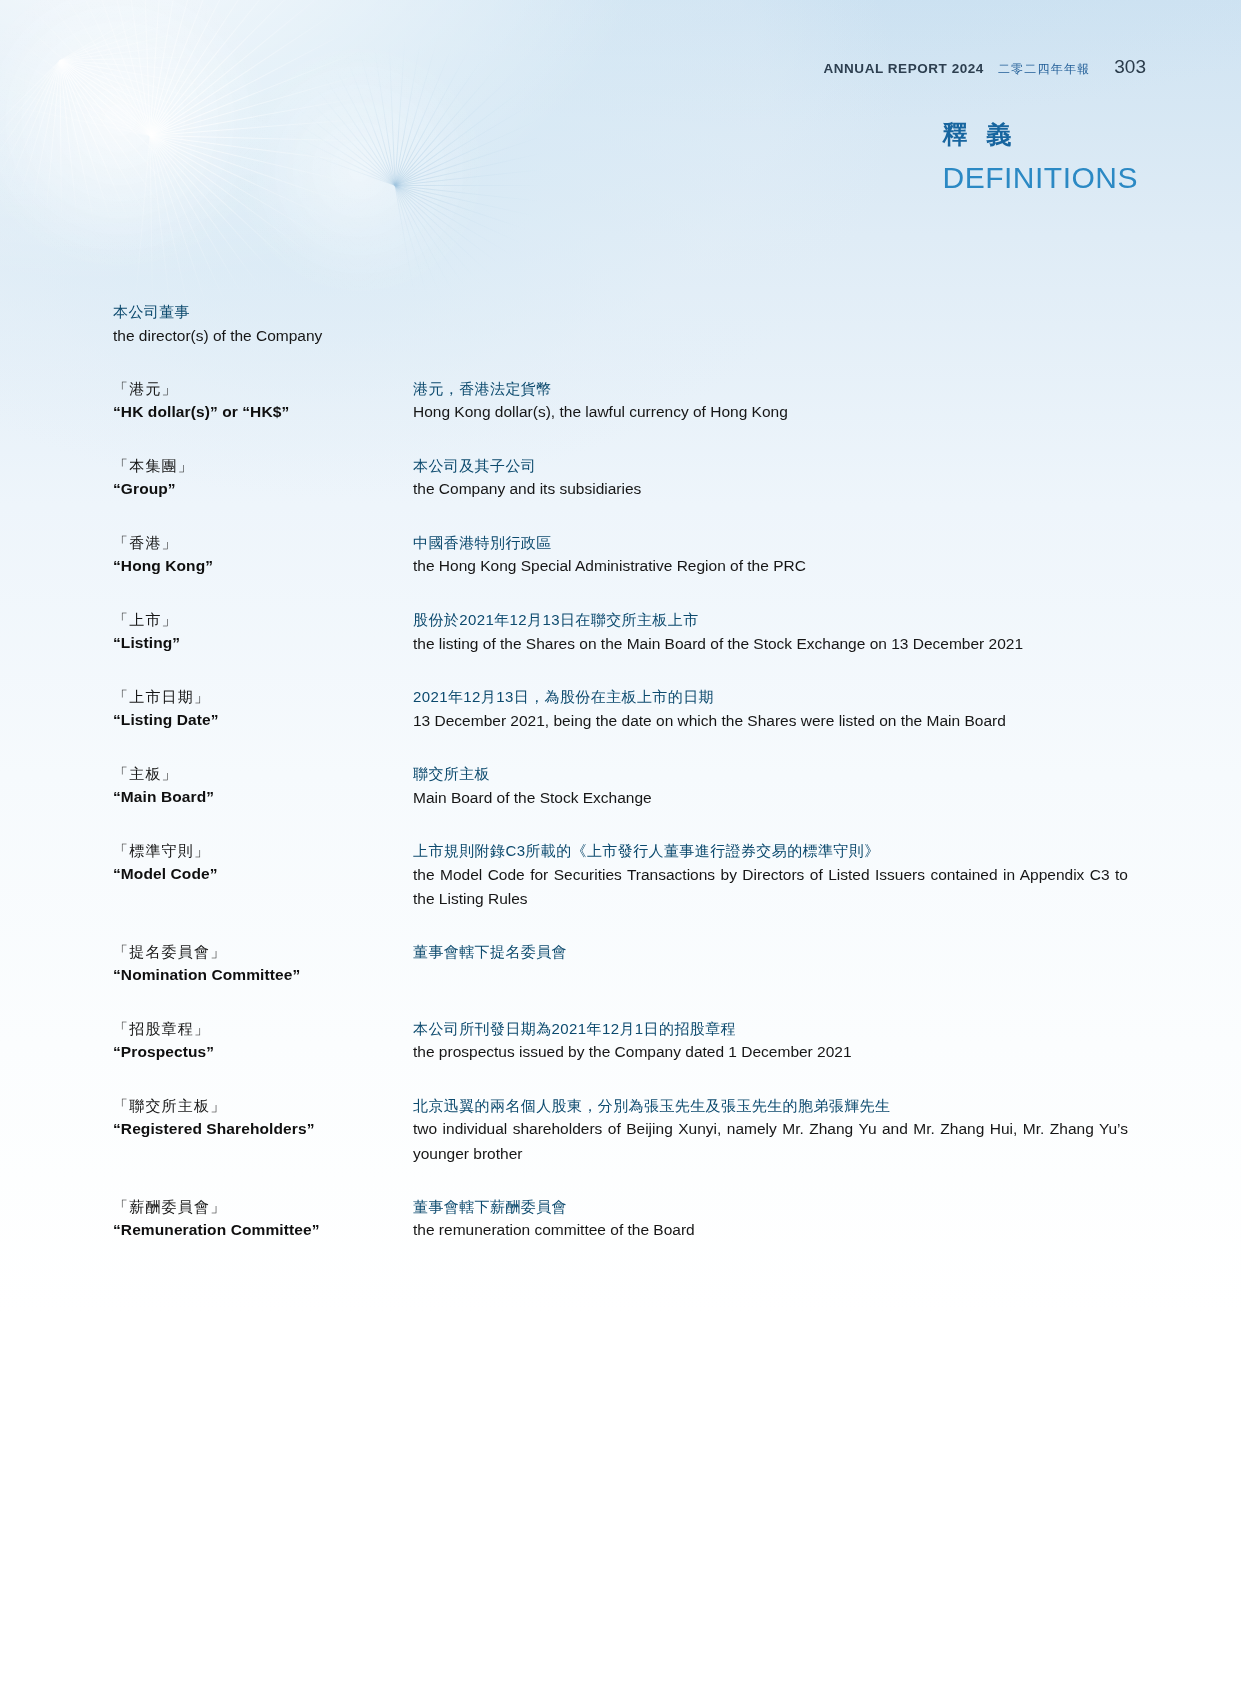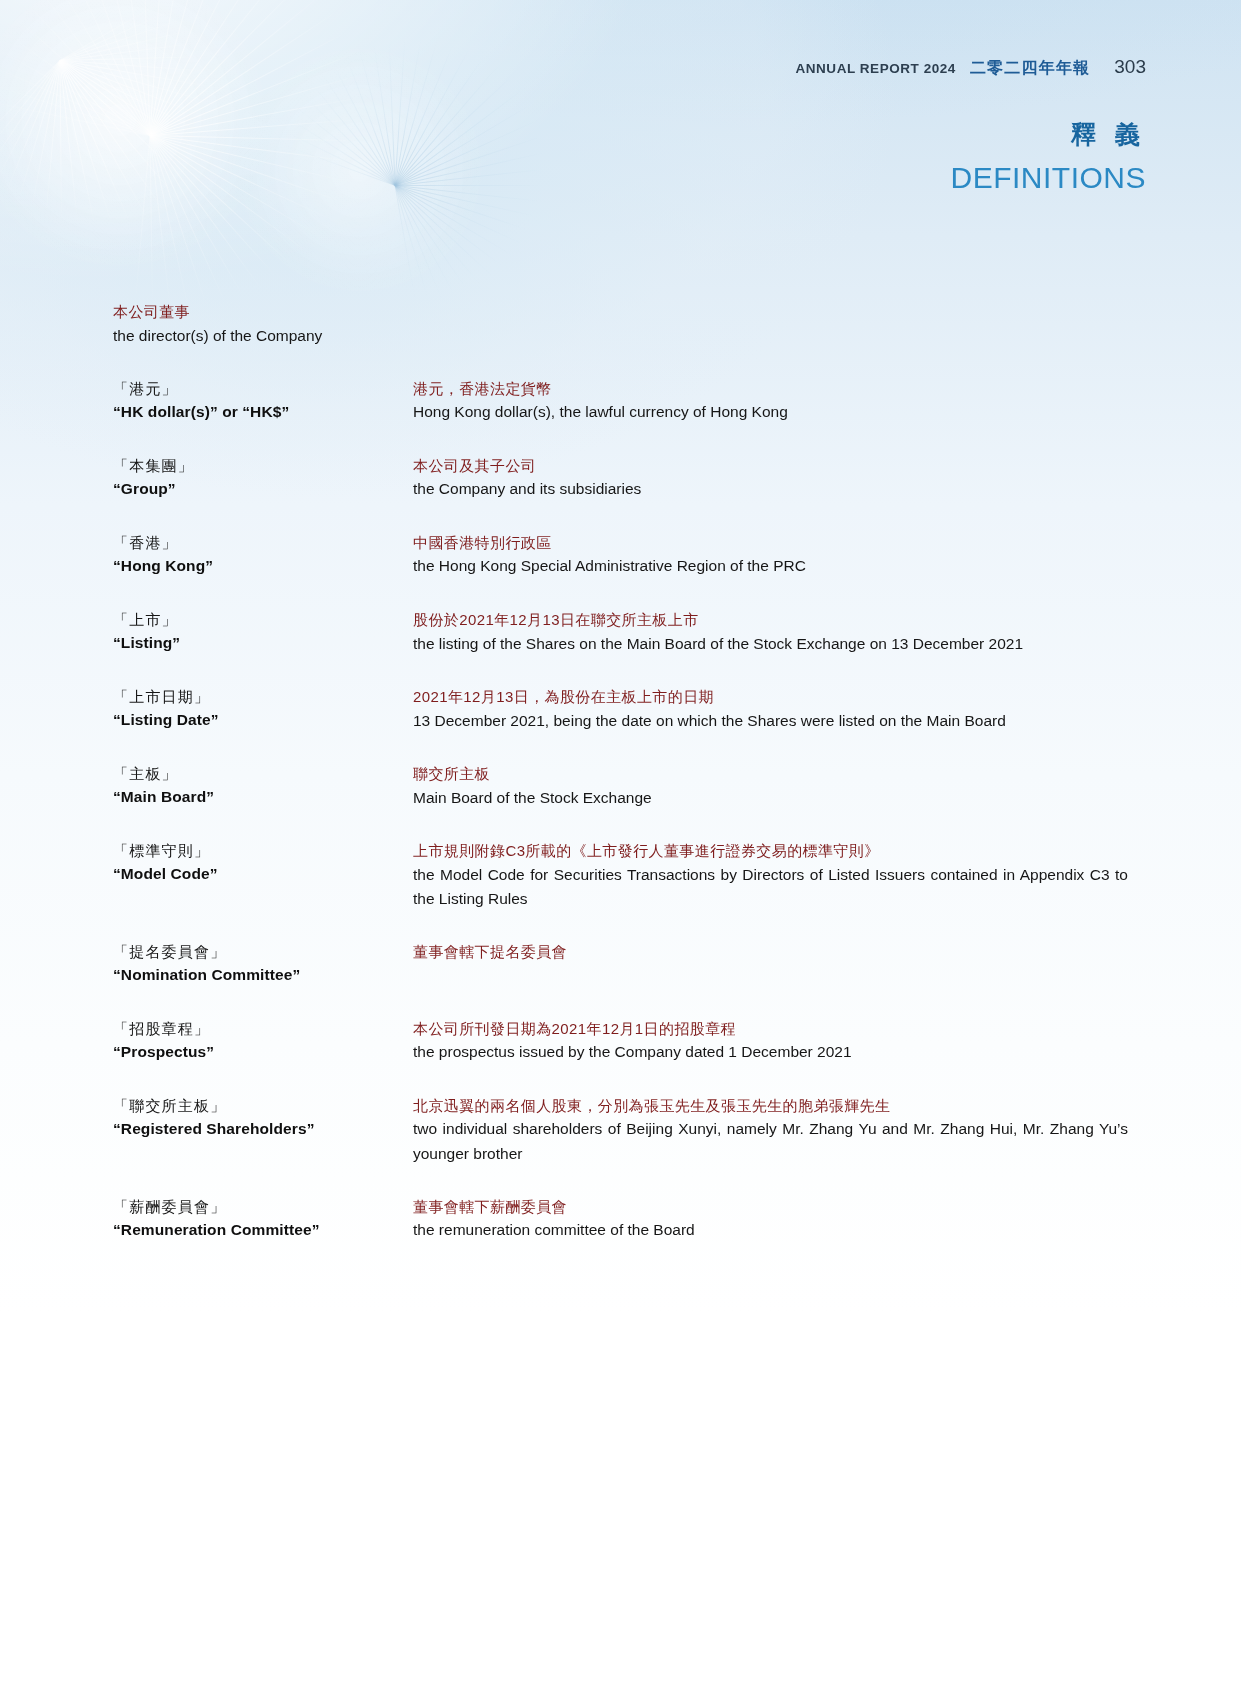--- a/index.html
+++ b/index.html
@@ -62,37 +62,37 @@
     gap: 14px;
     color: #2c3c4c;
   }
   .header .hdr-en {
     font-size: 13.5px;
     letter-spacing: .55px;
     color: #2d3f50;
     font-weight: 600;
   }
   .header .hdr-zh {
-    font-size: 16px;
+    font-size: 12px;
     letter-spacing: 1.2px;
     color: #1f5c96;
-    font-weight: 700;
+    font-weight: 400;
   }
   .header .hdr-page {
     font-size: 19px;
     color: #2a3b4a;
     font-weight: 500;
     margin-left: 10px;
   }
 
   .title-block {
     position: absolute;
     top: 120px;
-    right: 95px;
-    text-align: right;
+    right: 103px;
+    text-align: left;
     color: #1b6fb0;
   }
   .title-zh {
     font-size: 25px;
     letter-spacing: 6px;
     font-weight: 700;
     color: #17659f;
     line-height: 1.15;
   }
   .title-en {
@@ -136,21 +136,21 @@
     letter-spacing: .1px;
   }
   .def-body {
     flex: 1 1 auto;
     color: #1b1b1b;
   }
   .body-zh {
     font-size: 15px;
     line-height: 1.58;
     letter-spacing: .4px;
-    color: #7f1d1d;
+    color: #0c4a6e;
   }
   .body-en {
     font-size: 15.5px;
     line-height: 1.55;
     color: #161616;
     text-align: justify;
     text-justify: inter-word;
   }
   .body-en.nojust { text-align: left; }
 </style>

